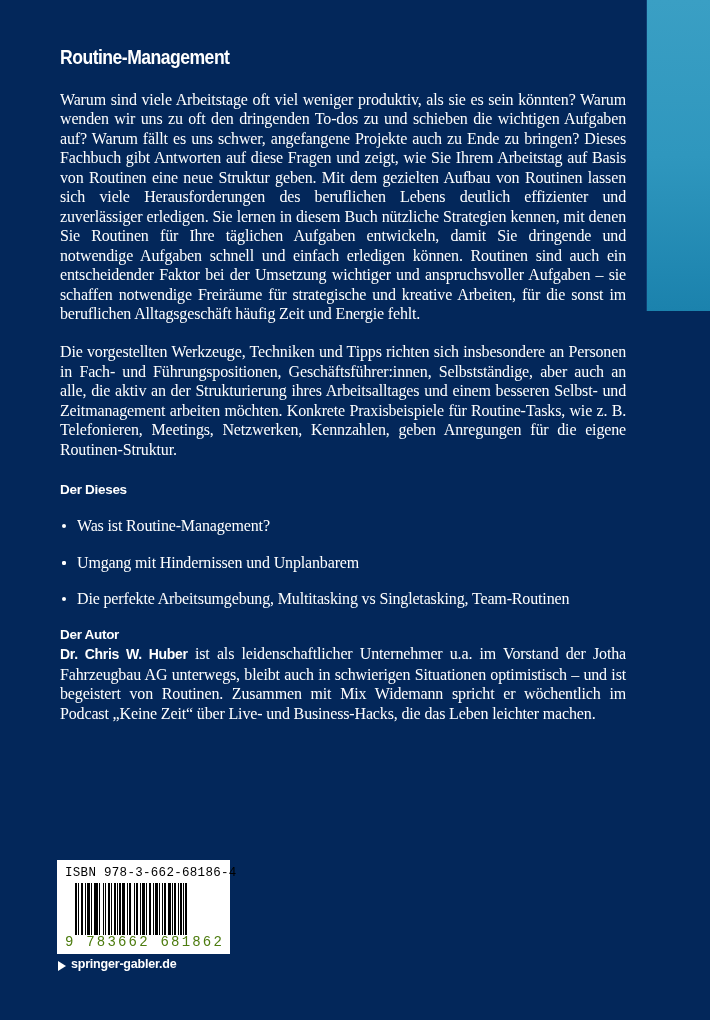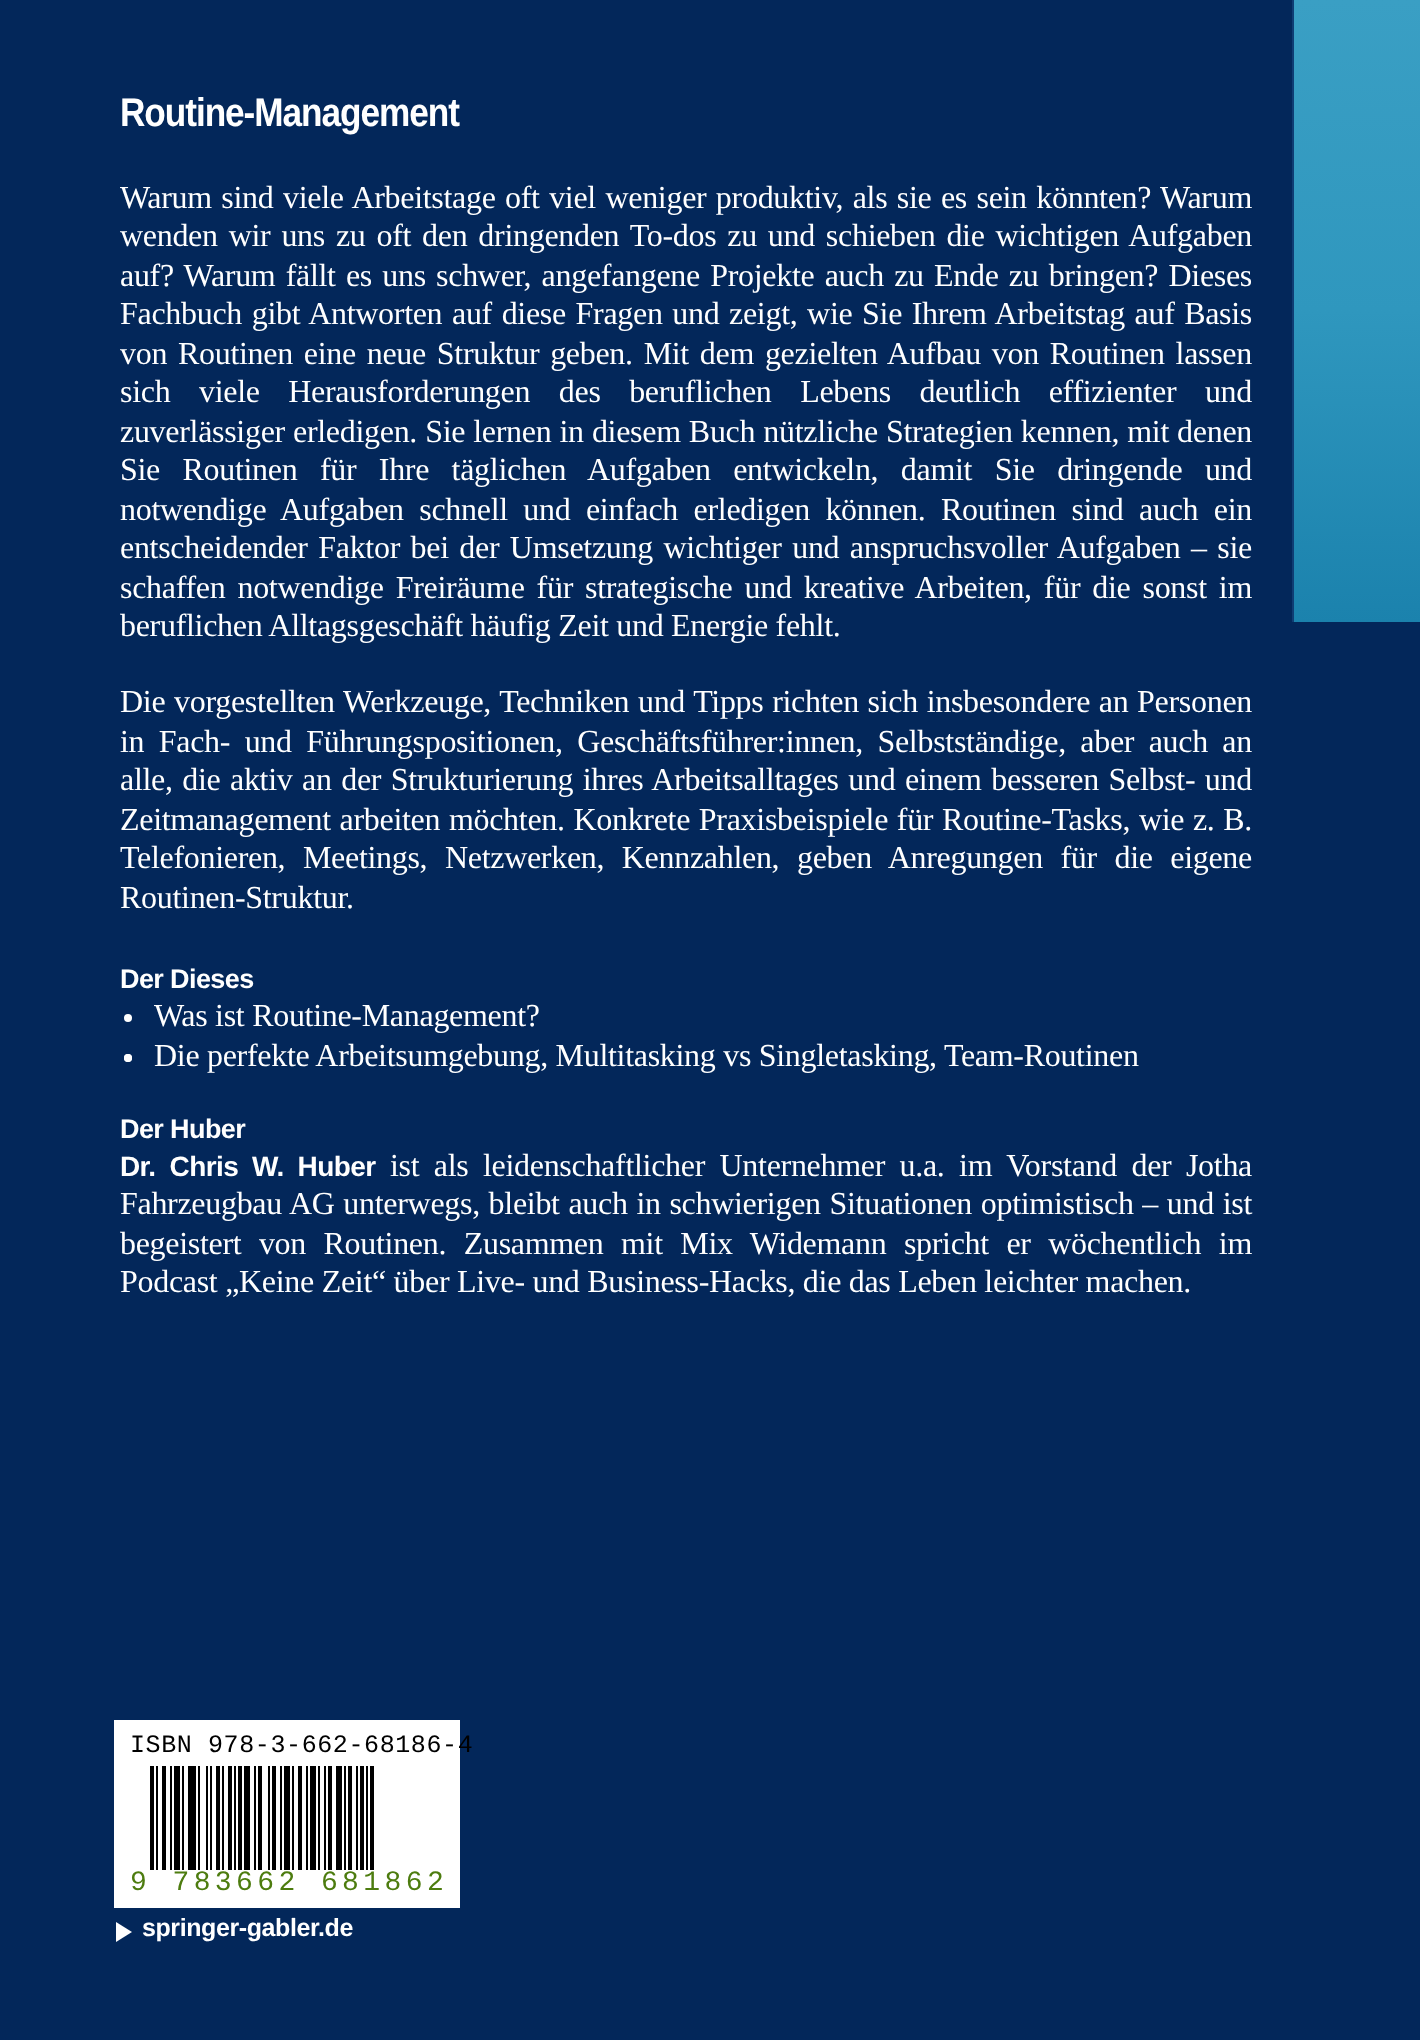--- a/index.html
+++ b/index.html
@@ -44,20 +44,21 @@
     letter-spacing: -0.3px;
     line-height: 19px;
     margin: 0;
   }
   .bullets { list-style: none; margin: 0 0 17px 0; padding: 0; }
   .bullets li {
     font-family: "Liberation Serif", serif;
     font-size: 16px; line-height: 19.4px;
     position: relative; padding-left: 17px;
     letter-spacing: -0.15px;
+    margin-top: 17px;
   }
   .bullets li .dot {
     position: absolute; left: 2px; top: 8px; width: 4px; height: 4px;
     border-radius: 50%; background: #fff;
   }
   .author-name {
     font-family: "Liberation Sans", sans-serif; font-weight: bold;
     font-size: 14px; letter-spacing: -0.3px;
   }
   .barcode-box {
@@ -98,24 +99,25 @@
   <div class="content">
     <h1 class="title">Routine-Management</h1>
 
     <p class="para">Warum sind viele Arbeitstage oft viel weniger produktiv, als sie es sein könnten? Warum wenden wir uns zu oft den dringenden To-dos zu und schieben die wichtigen Aufgaben auf? Warum fällt es uns schwer, angefangene Projekte auch zu Ende zu bringen? Dieses Fachbuch gibt Antworten auf diese Fragen und zeigt, wie Sie Ihrem Arbeitstag auf Basis von Routinen eine neue Struktur geben. Mit dem gezielten Aufbau von Routinen lassen sich viele Herausforderungen des beruflichen Lebens deutlich effizienter und zuverlässiger erledigen. Sie lernen in diesem Buch nützliche Strategien kennen, mit denen Sie Routinen für Ihre täglichen Aufgaben entwickeln, damit Sie dringende und notwendige Aufgaben schnell und einfach erledigen können. Routinen sind auch ein entscheidender Faktor bei der Umsetzung wichtiger und anspruchsvoller Aufgaben – sie schaffen notwendige Freiräume für strategische und kreative Arbeiten, für die sonst im beruflichen Alltagsgeschäft häufig Zeit und Energie fehlt.</p>
     <p class="para" style="margin-bottom:21px">Die vorgestellten Werkzeuge, Techniken und Tipps richten sich insbesondere an Personen in Fach- und Führungspositionen, Geschäftsführer:innen, Selbstständige, aber auch an alle, die aktiv an der Strukturierung ihres Arbeitsalltages und einem besseren Selbst- und Zeitmanagement arbeiten möchten. Konkrete Praxisbeispiele für Routine-Tasks, wie z. B. Telefonieren, Meetings, Netzwerken, Kennzahlen, geben Anregungen für die eigene Routinen-Struktur.</p>
 
     <h2 class="section-head">Der Dieses</h2>
     <ul class="bullets">
       <li><span class="dot"></span><span>Was ist Routine-Management?</span></li>
       <li><span class="dot"></span></li>
+      <li><span class="dot"></span><span>Umgang mit Hindernissen und Unplanbarem</span></li>
       <li><span class="dot"></span><span>Die perfekte Arbeitsumgebung, Multitasking vs Singletasking, Team-Routinen</span></li>
     </ul>
 
-    <h2 class="section-head">Der Huber</h2>
+    <h2 class="section-head">Der Autor</h2>
     <p class="para" style="margin:0"><span class="author-name">Dr. Chris W. Huber</span><span> ist als leidenschaftlicher Unternehmer u.a. im Vorstand der Jotha Fahrzeugbau AG unterwegs, bleibt auch in schwierigen Situationen optimistisch – und ist begeistert von Routinen. Zusammen mit Mix Widemann spricht er wöchentlich im Podcast „Keine Zeit“ über Live- und Business-Hacks, die das Leben leichter machen.</span></p>
   </div>
 
   <div class="barcode-box">
     <div class="isbn-text">ISBN 978-3-662-68186-4</div>
     <div class="barcode">
       <span style="width:2px"></span>
         <span class="gap" style="width:1px"></span>
         <span style="width:1px"></span>
         <span class="gap" style="width:2px"></span>

